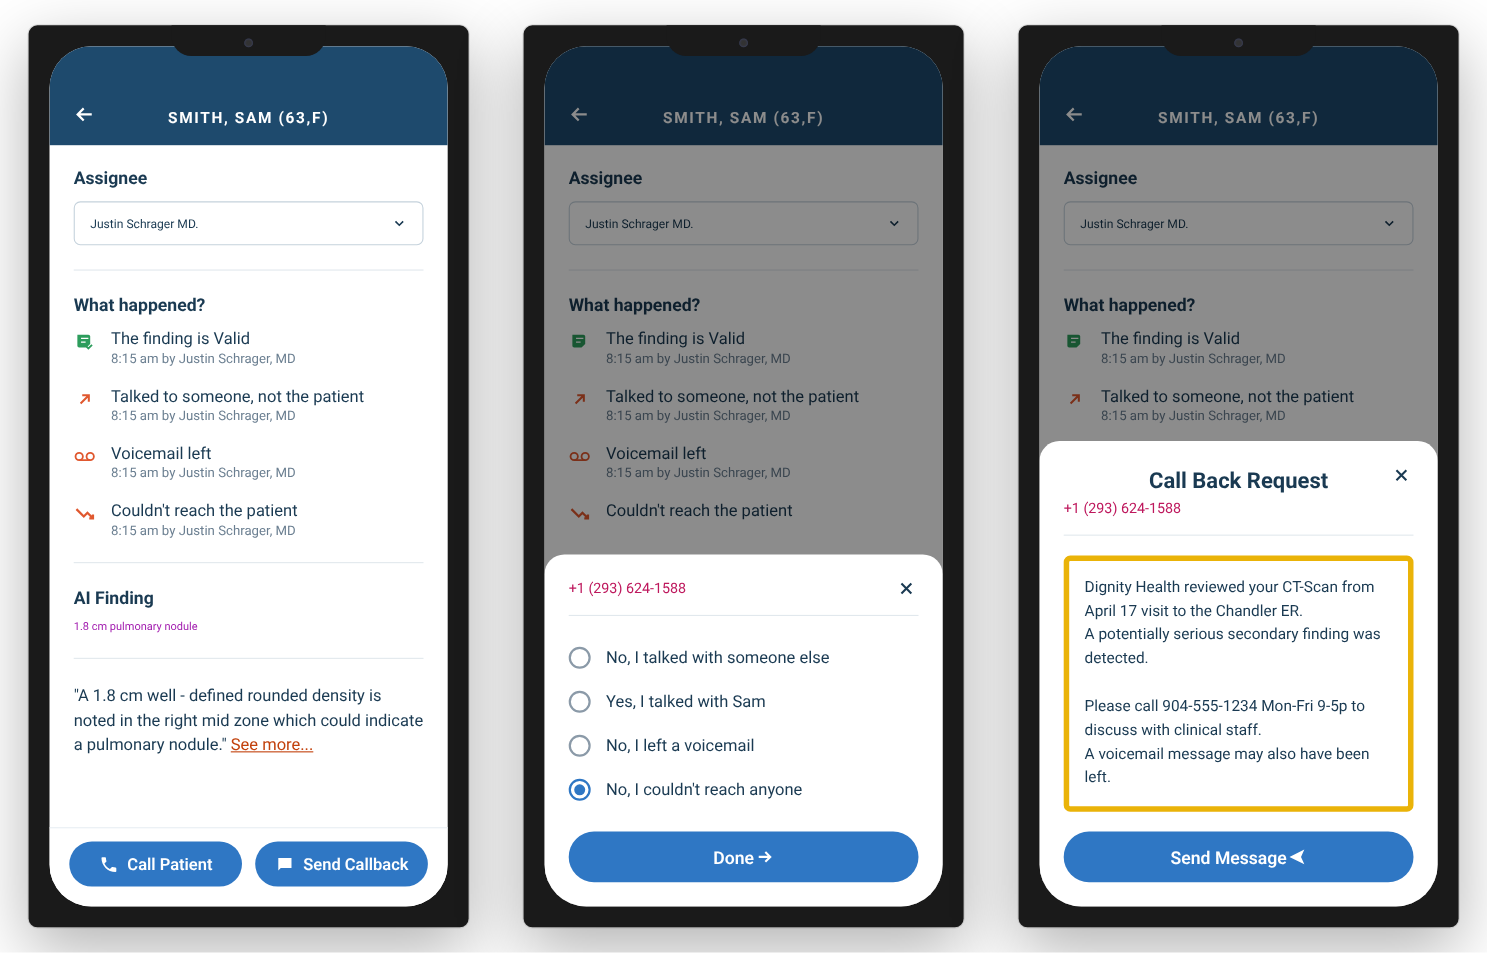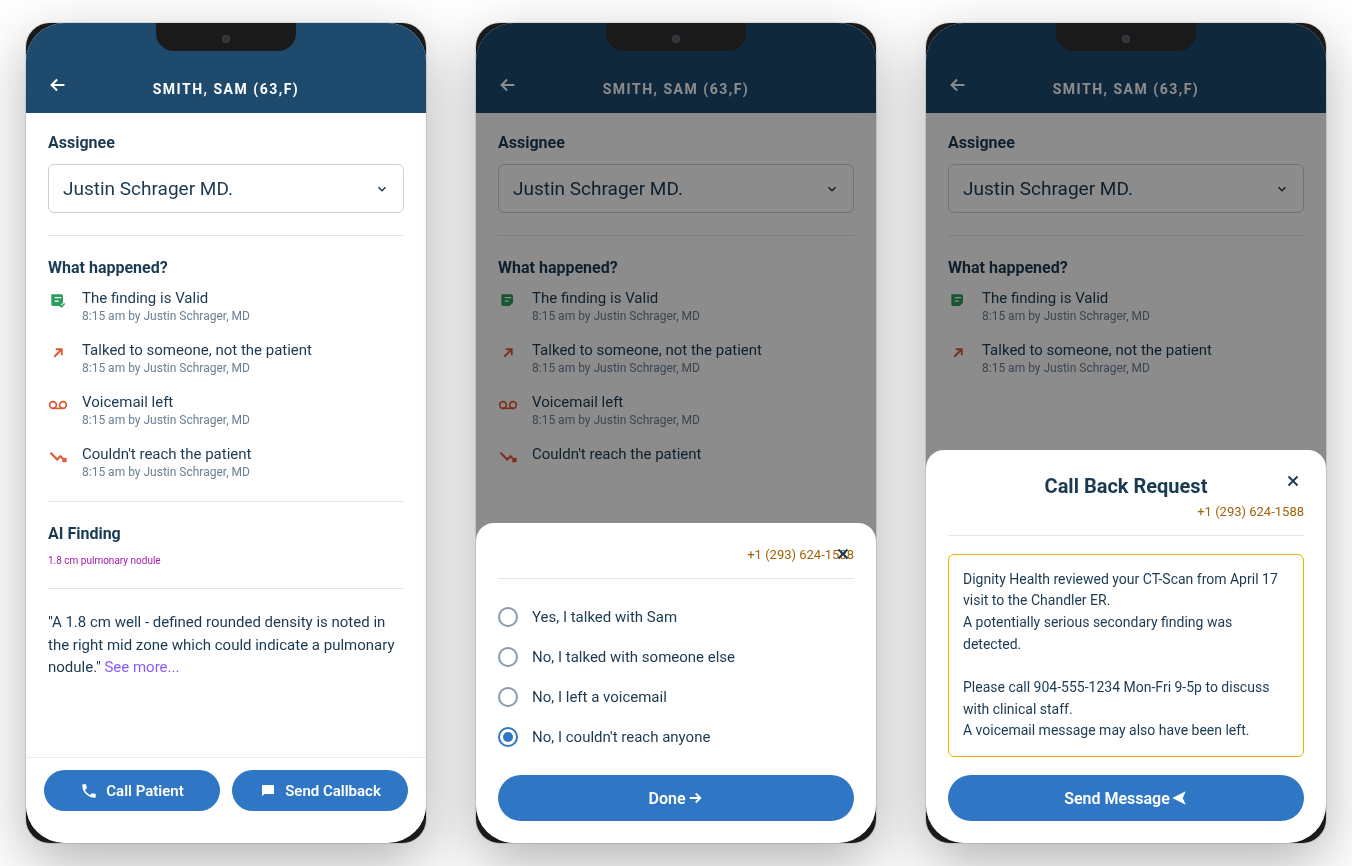--- a/index.html
+++ b/index.html
@@ -11,22 +11,22 @@
     display: flex;
     justify-content: center;
     align-items: center;
     gap: 50px;
     padding: 20px;
   }
   .phone {
     width: 400px;
     height: 820px;
     background: #1a1a1a;
-    border-radius: 24px;
-    padding: 0;
+    border-radius: 8px;
+    padding: 19px;
     box-shadow: 0 20px 60px rgba(0,0,0,0.3), 0 0 0 1px rgba(0,0,0,0.1);
     position: relative;
   }
   .phone::before {
     content: "";
     position: absolute;
     top: 0;
     left: 50%;
     transform: translateX(-50%);
     width: 140px;
@@ -96,21 +96,21 @@
     color: #1a3a52;
     margin-bottom: 12px;
   }
   .select-box {
     border: 1px solid #c5d2dc;
     border-radius: 6px;
     padding: 12px 14px;
     display: flex;
     justify-content: space-between;
     align-items: center;
-    font-size: 19px;
+    font-size: 11px;
     color: #1a3a52;
     cursor: pointer;
   }
   .divider {
     height: 1px;
     background: #e1e8ed;
     margin: 22px 0;
   }
   .event-row {
     display: flex;
@@ -139,26 +139,27 @@
   .ai-finding-text {
     font-size: 10px;
     color: #a21caf;
   }
   .report-text {
     font-size: 15px;
     color: #1a3a52;
     line-height: 1.5;
   }
   .see-more {
-    color: #8b5cf6;
+    color: #c2410c;
+    text-decoration: underline;
     cursor: pointer;
   }
   .bottom-bar {
     position: absolute;
-    bottom: 14px;
+    bottom: 0;
     left: 0;
     right: 0;
     height: 72px;
     background: #fff;
     border-top: 1px solid #e8eef3;
     display: flex;
     gap: 12px;
     padding: 12px 18px 18px 18px;
     margin-top: 20px;
   }
@@ -193,22 +194,22 @@
   }
   .sheet-title {
     font-size: 20px;
     font-weight: 700;
     color: #1a3a52;
     text-align: center;
     margin-bottom: 6px;
   }
   .sheet-sub {
     font-size: 13px;
-    color: #a16207;
-    text-align: right;
+    color: #be185d;
+    text-align: left;
     margin-bottom: 16px;
   }
   .sheet-close {
     position: absolute;
     top: 22px;
     right: 22px;
     width: 20px;
     height: 20px;
     cursor: pointer;
     color: #1a3a52;
@@ -256,21 +257,21 @@
     border-radius: 24px;
     height: 46px;
     display: flex;
     align-items: center;
     justify-content: center;
     font-size: 16px;
     font-weight: 600;
     cursor: pointer;
   }
   .textarea-box {
-    border: 1px solid #eab308;
+    border: 5px solid #eab308;
     border-radius: 6px;
     padding: 14px;
     font-size: 14px;
     color: #1a3a52;
     line-height: 1.55;
     white-space: pre-line;
   }
   svg { display: block; }
 </style>
 </head>
@@ -446,25 +447,25 @@
       <div class="sheet-close">
         <svg width="18" height="18" viewBox="0 0 24 24" fill="none" stroke="#1a3a52" stroke-width="2.5">
             <path d="M6 6l12 12M18 6L6 18"></path>
           </svg>
       </div>
       <div class="sheet-sub">+1 (293) 624-1588</div>
       <div class="sheet-divider"></div>
 
       <div class="radio-row">
         <div class="radio-circle"></div>
-        <div class="radio-label">Yes, I talked with Sam</div>
+        <div class="radio-label">No, I talked with someone else</div>
       </div>
       <div class="radio-row">
         <div class="radio-circle"></div>
-        <div class="radio-label">No, I talked with someone else</div>
+        <div class="radio-label">Yes, I talked with Sam</div>
       </div>
       <div class="radio-row">
         <div class="radio-circle"></div>
         <div class="radio-label">No, I left a voicemail</div>
       </div>
       <div class="radio-row">
         <div class="radio-circle selected"></div>
         <div class="radio-label">No, I couldn't reach anyone</div>
       </div>
 

